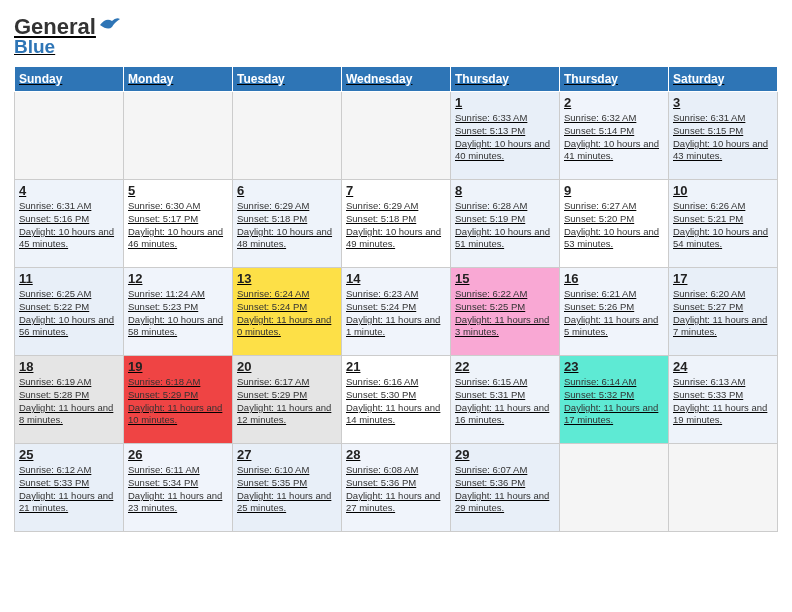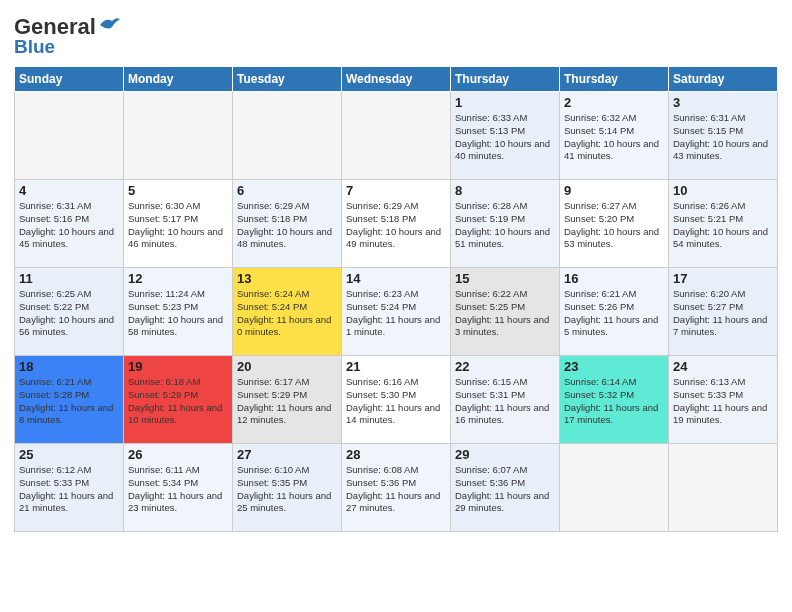--- a/index.html
+++ b/index.html
@@ -6,20 +6,21 @@
     body {
       font-family: Arial, sans-serif;
       background: #fff;
       width: 792px;
       height: 612px;
       overflow: hidden;
     }
     .container {
       width: 792px;
       padding: 10px 14px 10px 14px;
+      text-decoration: underline;
     }
     .header-area {
       display: flex;
       justify-content: space-between;
       align-items: flex-start;
       margin-bottom: 8px;
     }
     .logo {
       display: flex;
       flex-direction: column;
@@ -207,43 +208,43 @@
             <div class="day-info">Sunrise: 6:24 AM
 Sunset: 5:24 PM
 Daylight: 11 hours and 0 minutes.</div>
           </td>
           <td style="background: rgb(240, 244, 251);">
             <span class="day-num">14</span>
             <div class="day-info">Sunrise: 6:23 AM
 Sunset: 5:24 PM
 Daylight: 11 hours and 1 minute.</div>
           </td>
-          <td style="background: #e5e5e5; margin-top: 16px;">
+          <td style="background: #f9a8d4; margin-top: 16px;">
             <span class="day-num">15</span>
             <div class="day-info">Sunrise: 6:22 AM
 Sunset: 5:25 PM
 Daylight: 11 hours and 3 minutes.</div>
           </td>
           <td style="background: rgb(240, 244, 251);">
             <span class="day-num">16</span>
             <div class="day-info">Sunrise: 6:21 AM
 Sunset: 5:26 PM
 Daylight: 11 hours and 5 minutes.</div>
           </td>
           <td style="background: rgb(232, 239, 248);">
             <span class="day-num">17</span>
             <div class="day-info">Sunrise: 6:20 AM
 Sunset: 5:27 PM
 Daylight: 11 hours and 7 minutes.</div>
           </td>
         </tr>
         <tr>
-          <td style="background: #3b82f6;">
+          <td style="background: #e5e5e5;">
             <span class="day-num">18</span>
-            <div class="day-info">Sunrise: 6:21 AM
+            <div class="day-info">Sunrise: 6:19 AM
 Sunset: 5:28 PM
 Daylight: 11 hours and 8 minutes.</div>
           </td>
           <td style="background: #ef4444;">
             <span class="day-num">19</span>
             <div class="day-info">Sunrise: 6:18 AM
 Sunset: 5:29 PM
 Daylight: 11 hours and 10 minutes.</div>
           </td>
           <td style="background: #e5e5e5;">

